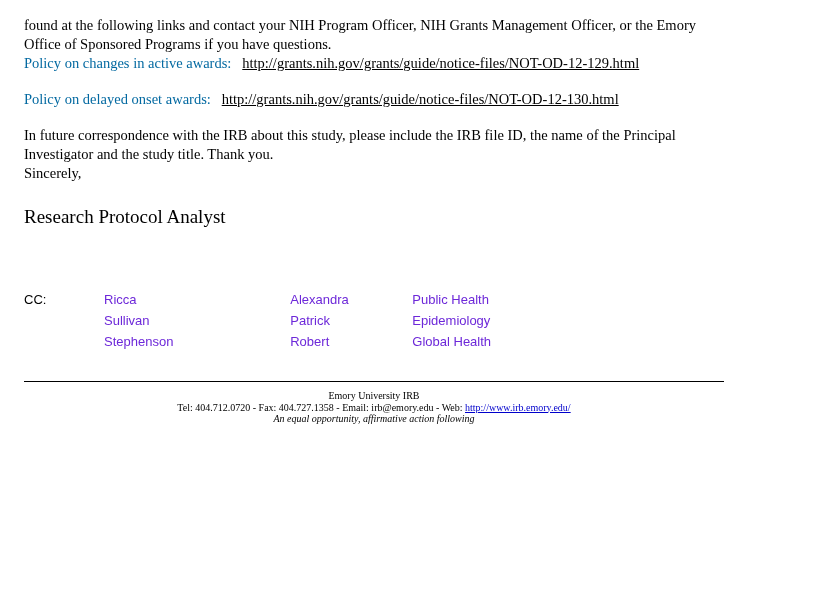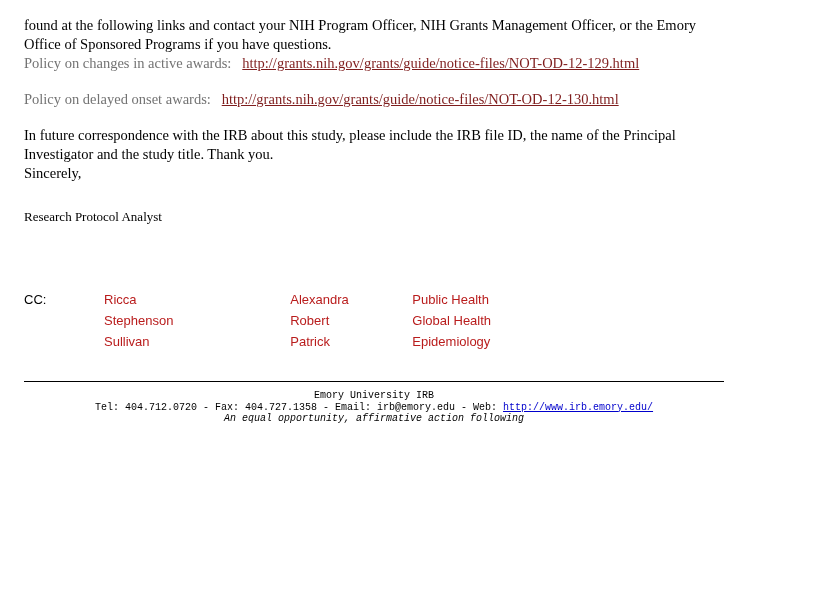--- a/index.html
+++ b/index.html
@@ -32,40 +32,40 @@
     font-family: "Liberation Serif", serif;
     font-size: 14.5px;
     line-height: 19px;
     margin: 0 0 0 0;
     color: #000;
   }
   .para-block {
     margin-bottom: 17px;
   }
   .link {
-    color: #7f1d1d;
+    color: #000000;
     text-decoration: underline;
   }
   .policy-line {
     font-family: "Liberation Serif", serif;
     font-size: 14.5px;
     line-height: 19px;
     white-space: nowrap;
   }
   .policy-label {
-    color: #737373;
+    color: #0369a1;
   }
   .sig-name {
     font-family: "Liberation Serif", serif;
     font-size: 14.5px;
     line-height: 18px;
   }
   .sig-title {
     font-family: "Liberation Serif", serif;
-    font-size: 13px;
+    font-size: 19px;
     line-height: 18px;
   }
   .sig-note {
     font-family: "Liberation Serif", serif;
     font-size: 9.5px;
     font-style: italic;
     line-height: 12px;
     margin-top: 1px;
   }
   .cc-block {
@@ -89,41 +89,41 @@
     left: 80px;
     top: 0;
     width: 560px;
     border-collapse: collapse;
   }
   .cc-table td {
     font-family: "Liberation Sans", sans-serif;
     font-size: 13px;
     padding: 0 0 6px 0;
     vertical-align: top;
-    color: #b91c1c;
+    color: #6d28d9;
   }
   .cc-col1 { width: 148px; }
   .cc-col2 { width: 97px; }
   .cc-col3 { width: 200px; }
 
   .divider {
     position: absolute;
     left: 24px;
     top: 365px;
     width: 700px;
     height: 1px;
     background: #000000;
   }
   .footer {
     position: absolute;
     left: 24px;
     top: 374px;
     width: 700px;
     text-align: center;
-    font-family: Liberation Mono, monospace;
+    font-family: Liberation Serif, serif;
     font-size: 10px;
     line-height: 11.5px;
     color: #000;
   }
   .footer .italic {
     font-style: italic;
   }
   .footer a {
     color: #0000cc;
     text-decoration: underline;
@@ -159,28 +159,28 @@
   <div class="cc-block">
     <div class="cc-label">CC:</div>
     <table class="cc-table">
       <tbody>
         <tr>
           <td class="cc-col1">Ricca</td>
           <td class="cc-col2">Alexandra</td>
           <td class="cc-col3">Public Health</td>
         </tr>
         <tr>
+          <td class="cc-col1">Sullivan</td>
+          <td class="cc-col2">Patrick</td>
+          <td class="cc-col3">Epidemiology</td>
+        </tr>
+        <tr>
           <td class="cc-col1">Stephenson</td>
           <td class="cc-col2">Robert</td>
           <td class="cc-col3">Global Health</td>
-        </tr>
-        <tr>
-          <td class="cc-col1">Sullivan</td>
-          <td class="cc-col2">Patrick</td>
-          <td class="cc-col3">Epidemiology</td>
         </tr>
       </tbody>
     </table>
   </div>
 
   <div class="divider"></div>
 
   <div class="footer">
     <div>Emory University IRB</div>
     <div><span>Tel: 404.712.0720 - Fax: 404.727.1358 - Email: irb@emory.edu - Web: </span><a href="#">http://www.irb.emory.edu/</a></div>

